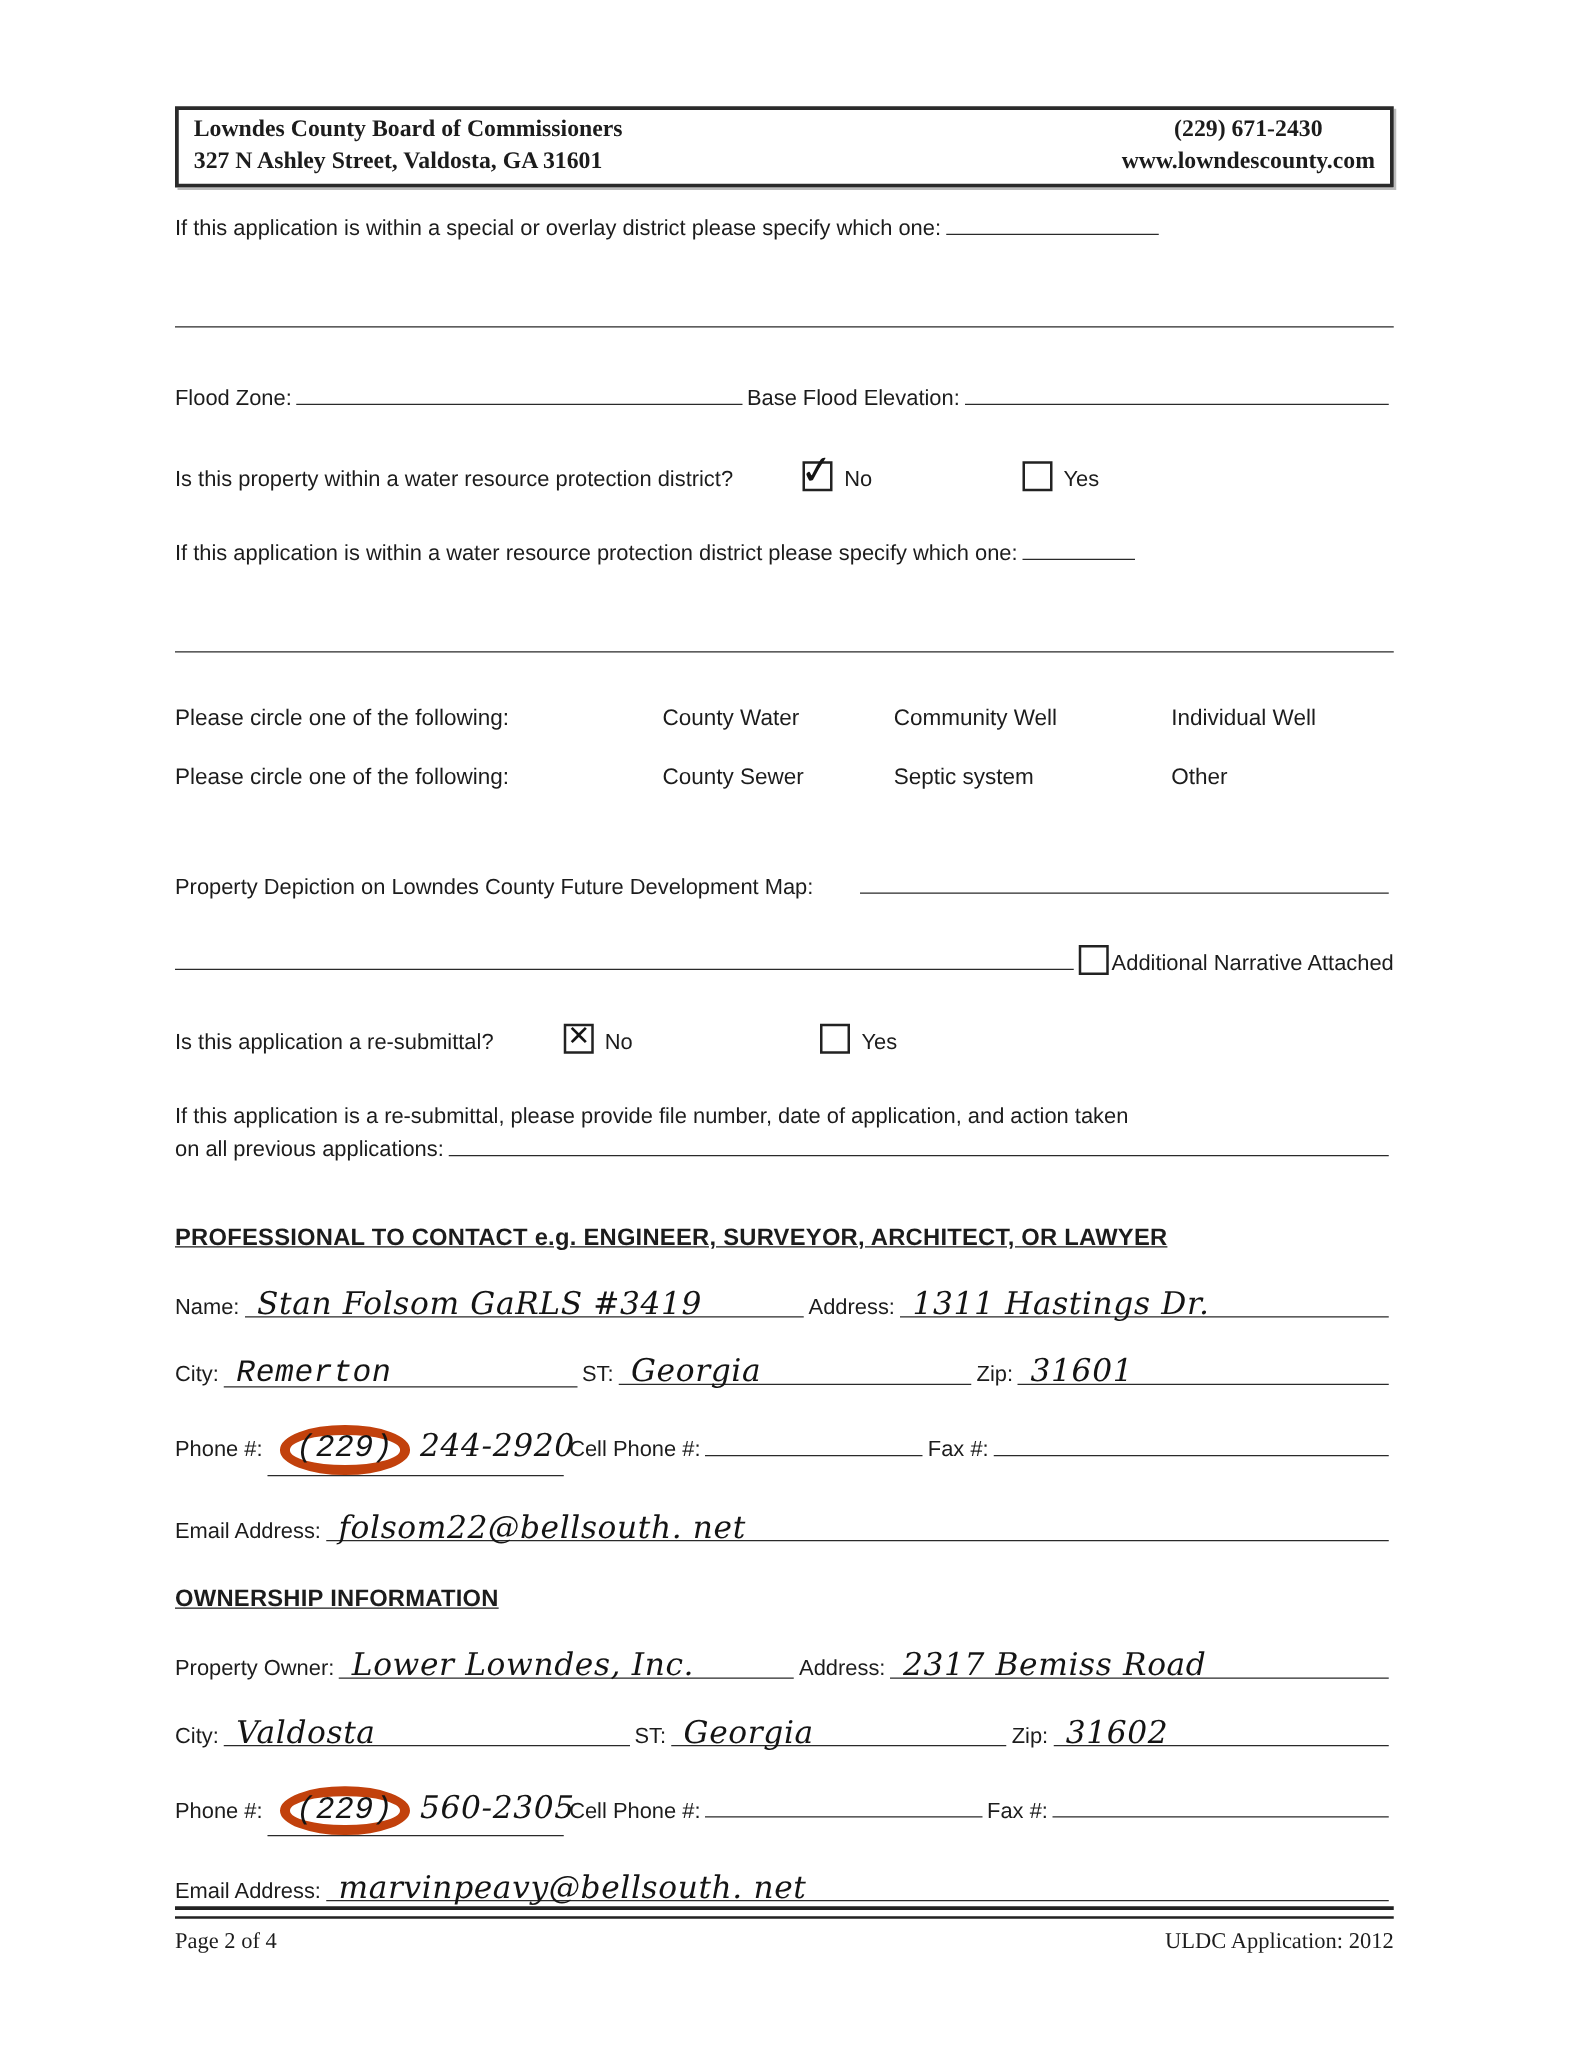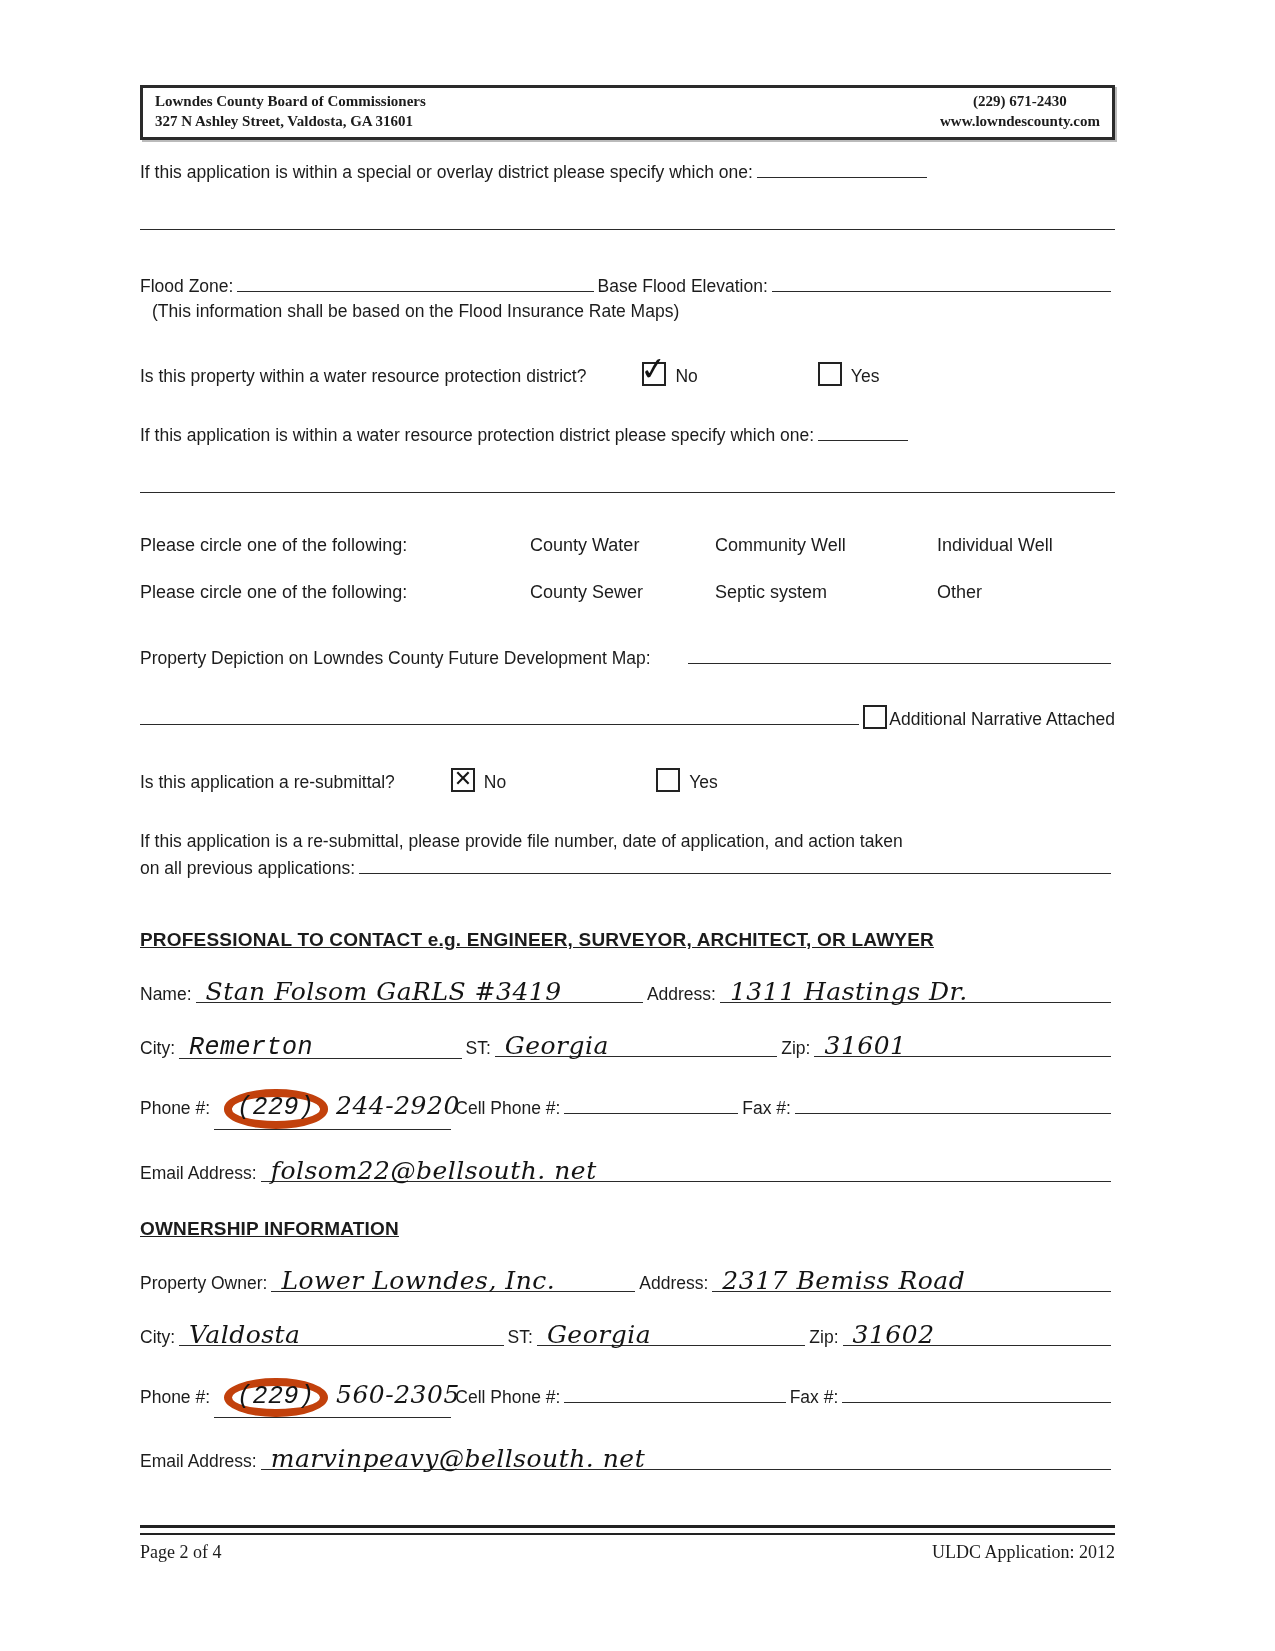--- a/index.html
+++ b/index.html
@@ -1,21 +1,21 @@
 <!DOCTYPE html>
 <html><head>
 <meta charset="utf-8">
 <style>
   html,body{margin:0;padding:0;background:#d9d9d9;}
   .page{position:relative;width:1275px;height:1651px;margin:0 auto;background:#ffffff;
         font-family:"Liberation Sans",sans-serif;color:#1c1c1c;box-sizing:border-box;
         padding:85px 160px 0 140px;overflow:hidden;}
   
   .hdr{border:3px solid #2a2a2a;display:flex;justify-content:space-between;align-items:flex-start;
-       padding:5px 12px 7px 12px;font-family:"Liberation Serif",serif;font-weight:bold;font-size:15px;
+       padding:5px 12px 7px 12px;font-family:"Liberation Serif",serif;font-weight:bold;font-size:19px;
        box-shadow:2px 2px 0 #bbb;}
   .hdr .col{display:flex;flex-direction:column;gap:3px;}
   .hdr .right{text-align:center;}
   
   .txt{font-size:17.5px;}
   .row{display:flex;align-items:baseline;}
   .fill{flex:1;border-bottom:1.6px solid #2a2a2a;min-width:60px;margin:0 4px;}
   .fullline{border-bottom:1.6px solid #2a2a2a;height:1px;}
   .lbl{white-space:nowrap;}
   
@@ -28,21 +28,21 @@
   .cb .mark{position:absolute;font-family:"DejaVu Sans",sans-serif;font-weight:bold;color:#141414;}
   .mark-check{left:-4px;top:-14px;font-size:32px;transform:rotate(-6deg);}
   .mark-x{left:1px;top:-4px;font-size:22px;}
   
   .sech{font-size:19px;font-weight:bold;text-decoration:underline;letter-spacing:0.2px;}
   
   .optgrid{display:grid;grid-template-columns:390px 185px 222px auto;font-size:18px;}
   
   .mt22{margin-top:22px;} .mt26{margin-top:26px;} .mt30{margin-top:30px;} .mt34{margin-top:34px;}
   .mt36{margin-top:36px;} .mt38{margin-top:38px;} .mt40{margin-top:40px;} .mt42{margin-top:42px;}
-  .mt46{margin-top:46px;} .mt50{margin-top:50px;} .mt52{margin-top:45px;gap:33px;}
+  .mt46{margin-top:46px;} .mt50{margin-top:50px;} .mt52{margin-top:67px;gap:33px;}
   .gap56{margin-left:56px;} .gap120{margin-left:120px;} .gap150{margin-left:150px;}
   
   .footer{position:absolute;left:140px;right:160px;bottom:88px;}
   .rule{height:5px;border-top:3px solid #222;border-bottom:2px solid #222;}
   .ftrow{display:flex;justify-content:space-between;font-family:"Liberation Serif",serif;
          font-size:18px;margin-top:7px;}
 </style>
 </head>
 <body>
 
@@ -64,21 +64,20 @@
     <span class="fill" style="max-width:170px;"></span>
   </div>
   <div class="fullline mt52"></div>
 
   <div class="row txt mt46">
     <span class="lbl">Flood Zone:</span>
     <span class="fill" style="flex:1.05;"></span>
     <span class="lbl">Base Flood Elevation:</span>
     <span class="fill"></span>
   </div>
-  <div class="txt" style="margin-top:4px;padding-left:12px;">(This information shall be based on the Flood Insurance Rate Maps)</div>
 
   <div class="row txt mt40">
     <span class="lbl">Is this property within a water resource protection district?</span>
     <span class="gap56">
       <span class="cb"><span class="mark mark-check">✓</span></span><span>No</span>
     </span>
     <span class="gap120">
       <span class="cb"></span><span>Yes</span>
     </span>
   </div>

